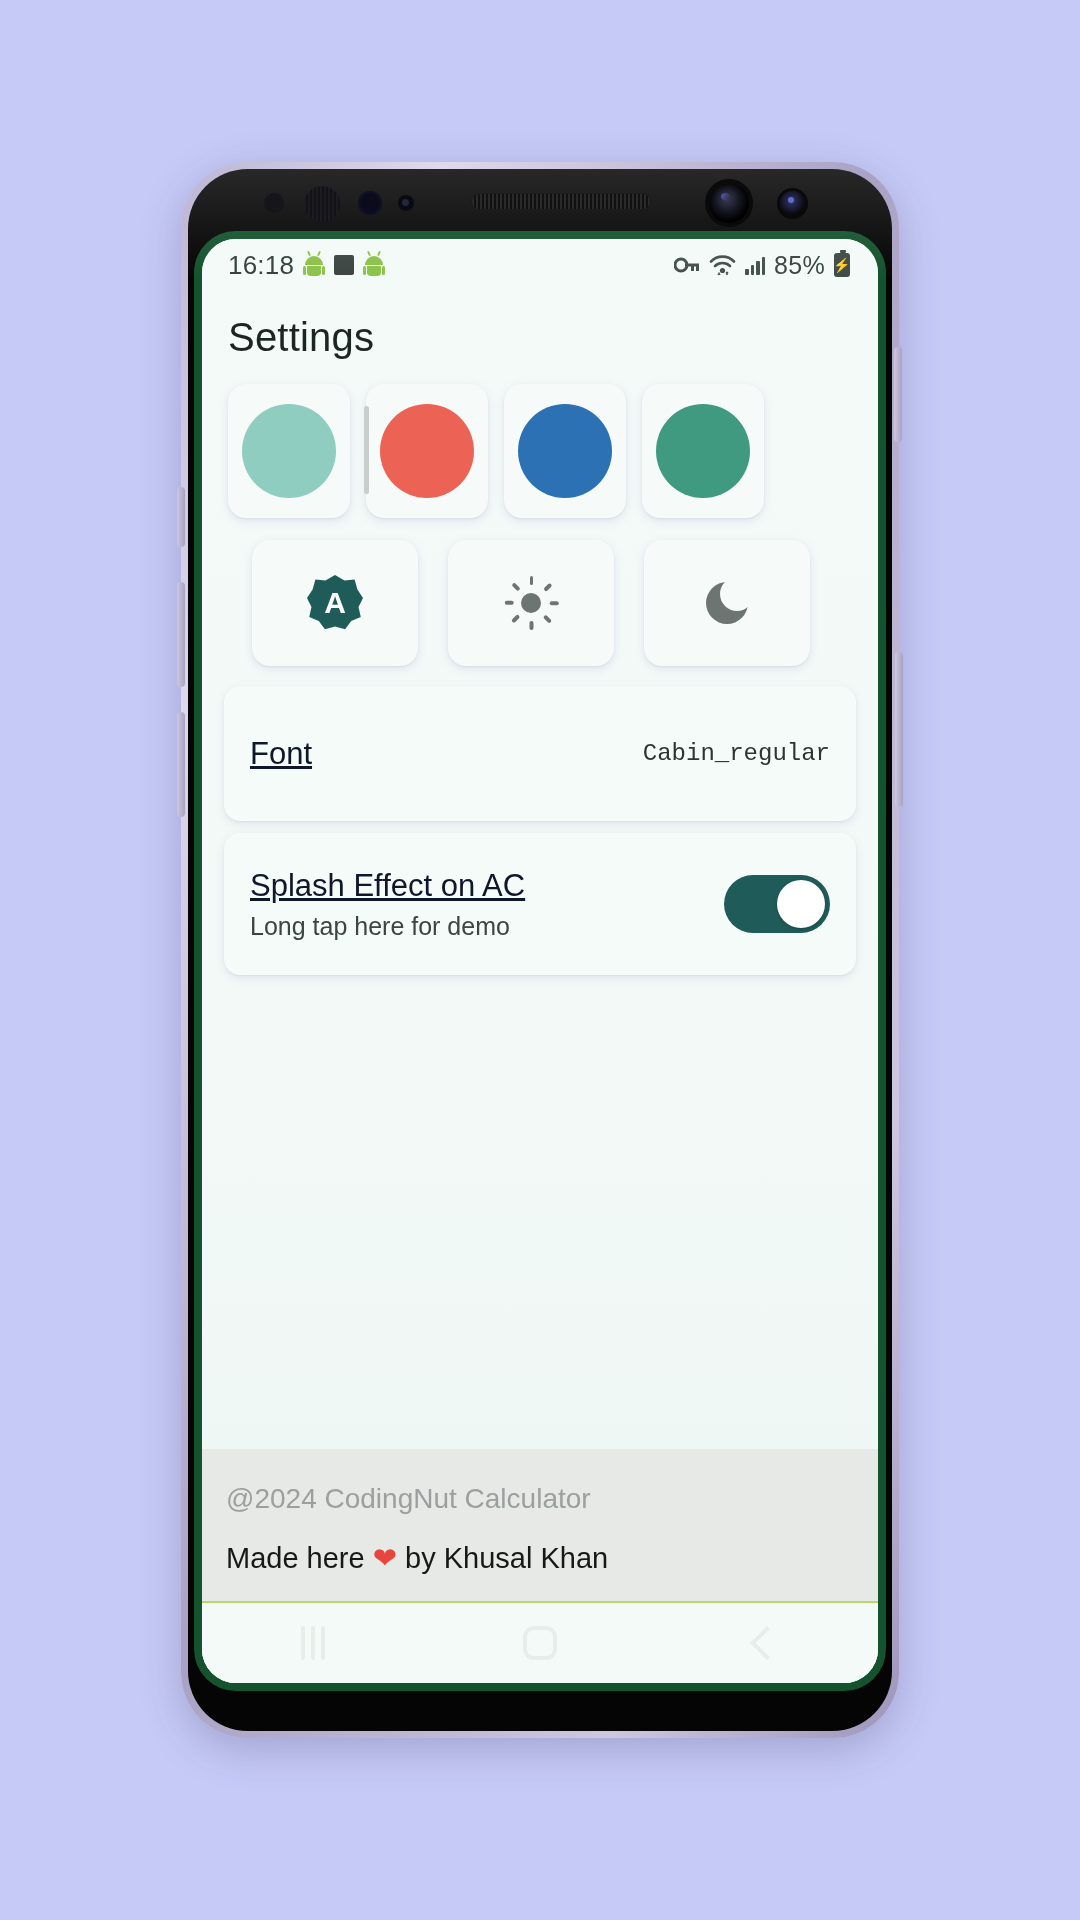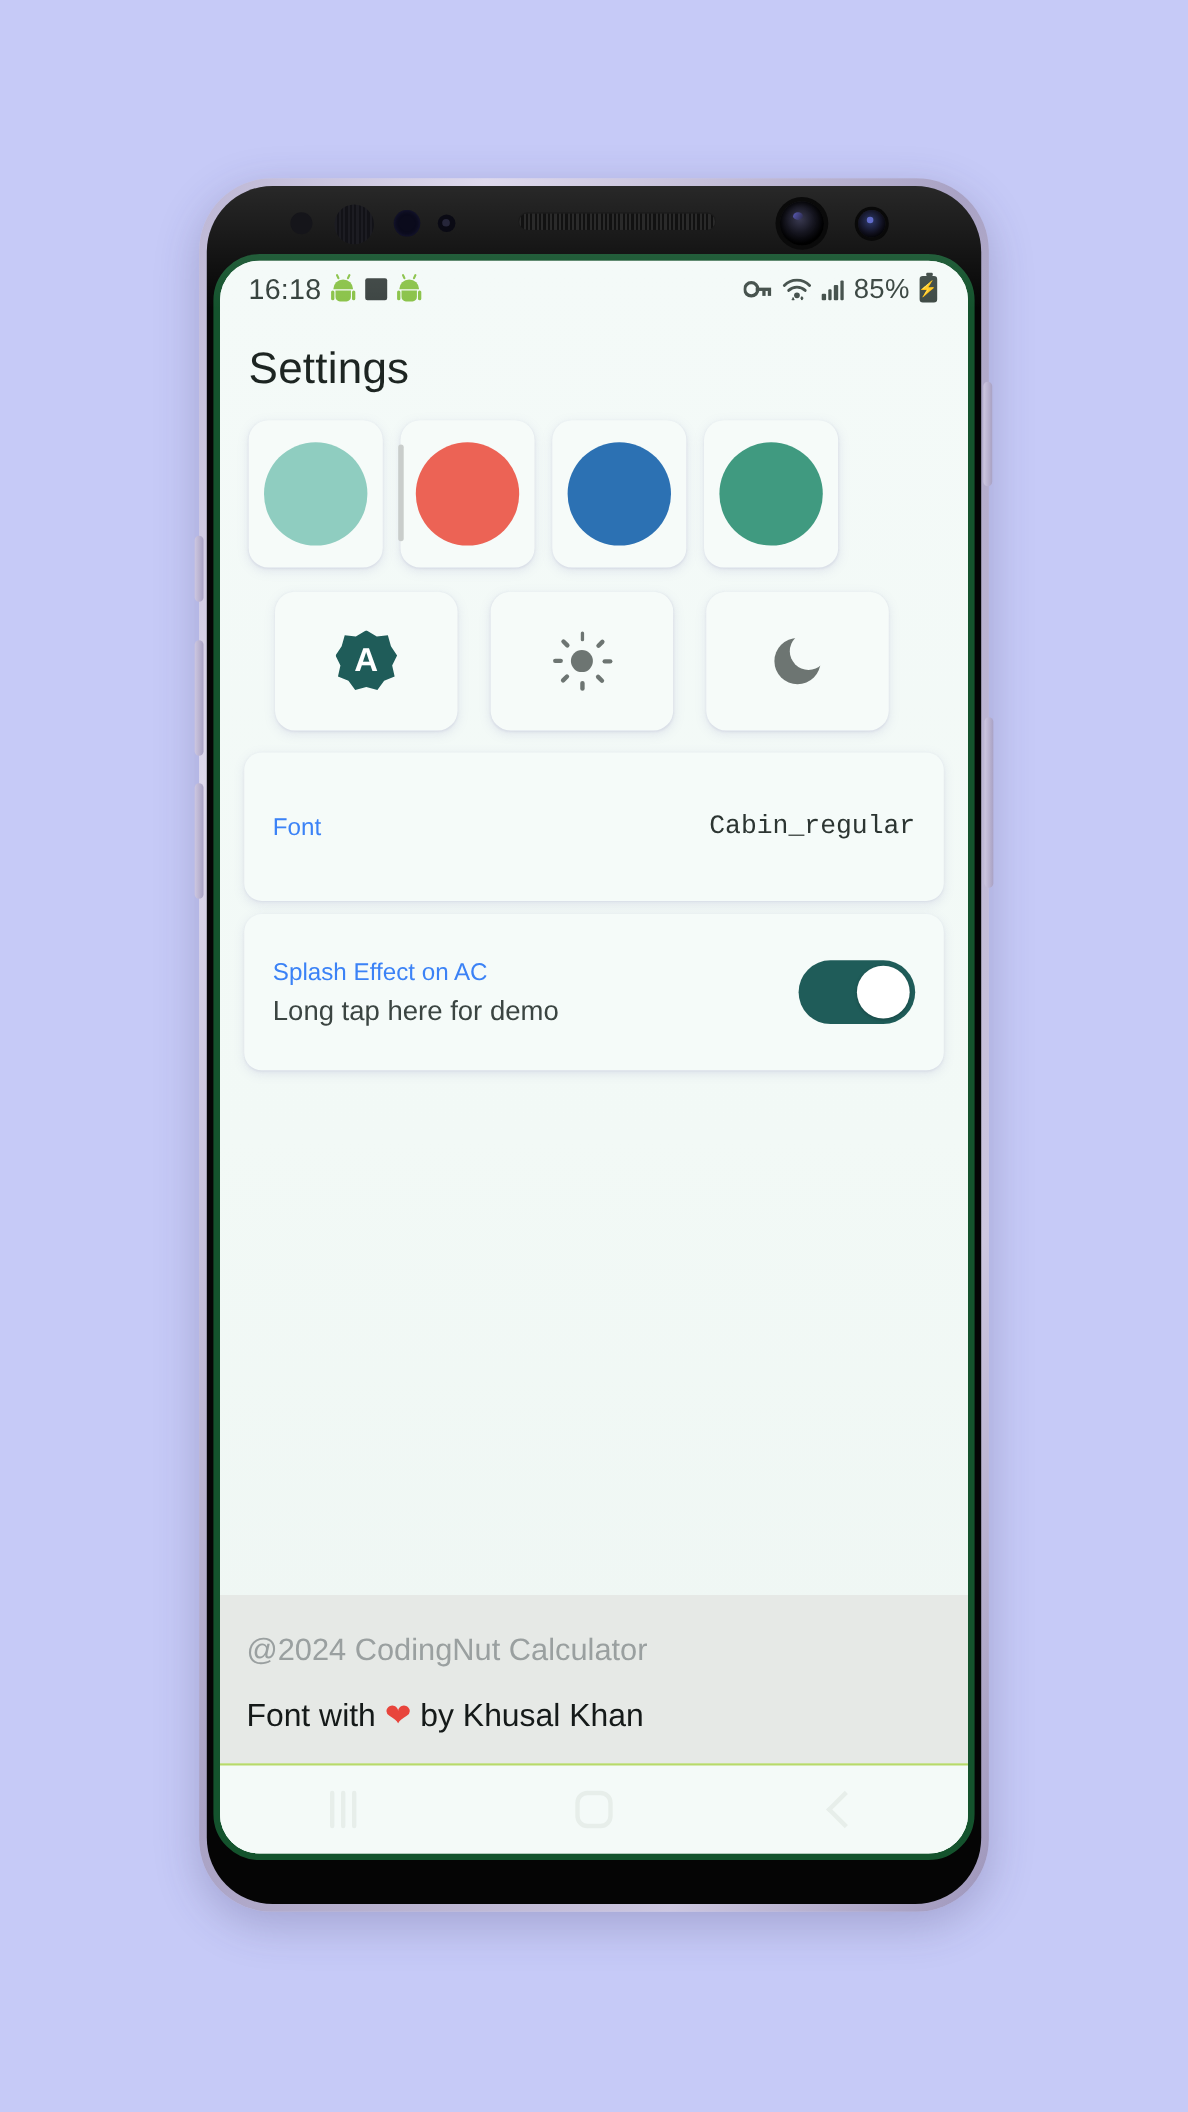--- a/index.html
+++ b/index.html
@@ -108,21 +108,21 @@
   .cam-small::after{content:"";position:absolute;left:8px;top:6px;width:6px;height:6px;border-radius:50%;
     background:#6f7ae6;opacity:.8;}
 
   
   .screen {
     position: absolute;
     left: 6px; top: 62px; right: 6px; bottom: 40px;
     border-radius: 42px;
     overflow: hidden;
     background: #f4faf7;
-    border: 6px solid #14532d;
+    border: 8px solid #14532d;
   }
   .screen-inner {
     position: absolute;
     inset: 0;
     background: linear-gradient(180deg,#f4faf8 0%,#f2f9f6 55%,#eef6f3 100%);
     display: flex;
     flex-direction: column;
   }
 
   
@@ -272,21 +272,21 @@
     border-radius: 16px;
     box-shadow: 0 3px 10px rgba(130,130,185,.16), 0 1px 2px rgba(120,120,170,.10);
     margin: 12px 0;
     padding: 0 26px;
     height: 135px;
     display: flex;
     align-items: center;
     justify-content: space-between;
   }
   .setting-card.tall { height: 142px; }
-  .s-title { font-size: 22px; color: #3b82f6; }
+  .s-title { font-size: 31px; color: #0f172a; text-decoration: underline; }
   .s-sub { font-size: 25px; color: #3b4542; margin-top: 8px; }
   .s-value { font-size: 24px; color: #2c3532; font-family: "Liberation Mono", monospace; }
   .s-value.num { font-size: 24px; font-family:"Liberation Sans", sans-serif; color:#2c3532;}
   .s-left { display:flex; flex-direction:column; justify-content:center; }
 
   
   .toggle {
     width: 106px; height: 58px;
     border-radius: 29px;
     background: #1f5c59;
@@ -466,21 +466,21 @@
               </div>
               <div class="toggle">
                 <div class="knob"></div>
               </div>
             </div>
 
           </div>
 
           <div class="footer">
             <div class="foot-copy">@2024 CodingNut Calculator</div>
-            <div class="foot-made"><span>Font with </span><span class="heart">❤</span><span> by Khusal Khan</span></div>
+            <div class="foot-made"><span>Made here </span><span class="heart">❤</span><span> by Khusal Khan</span></div>
           </div>
 
           <div class="nav-bar">
             <div class="nav-recents">
                 <i></i>
                 <i></i>
                 <i></i>
               </div>
             <div class="nav-home"></div>
             <div class="nav-back"></div>

